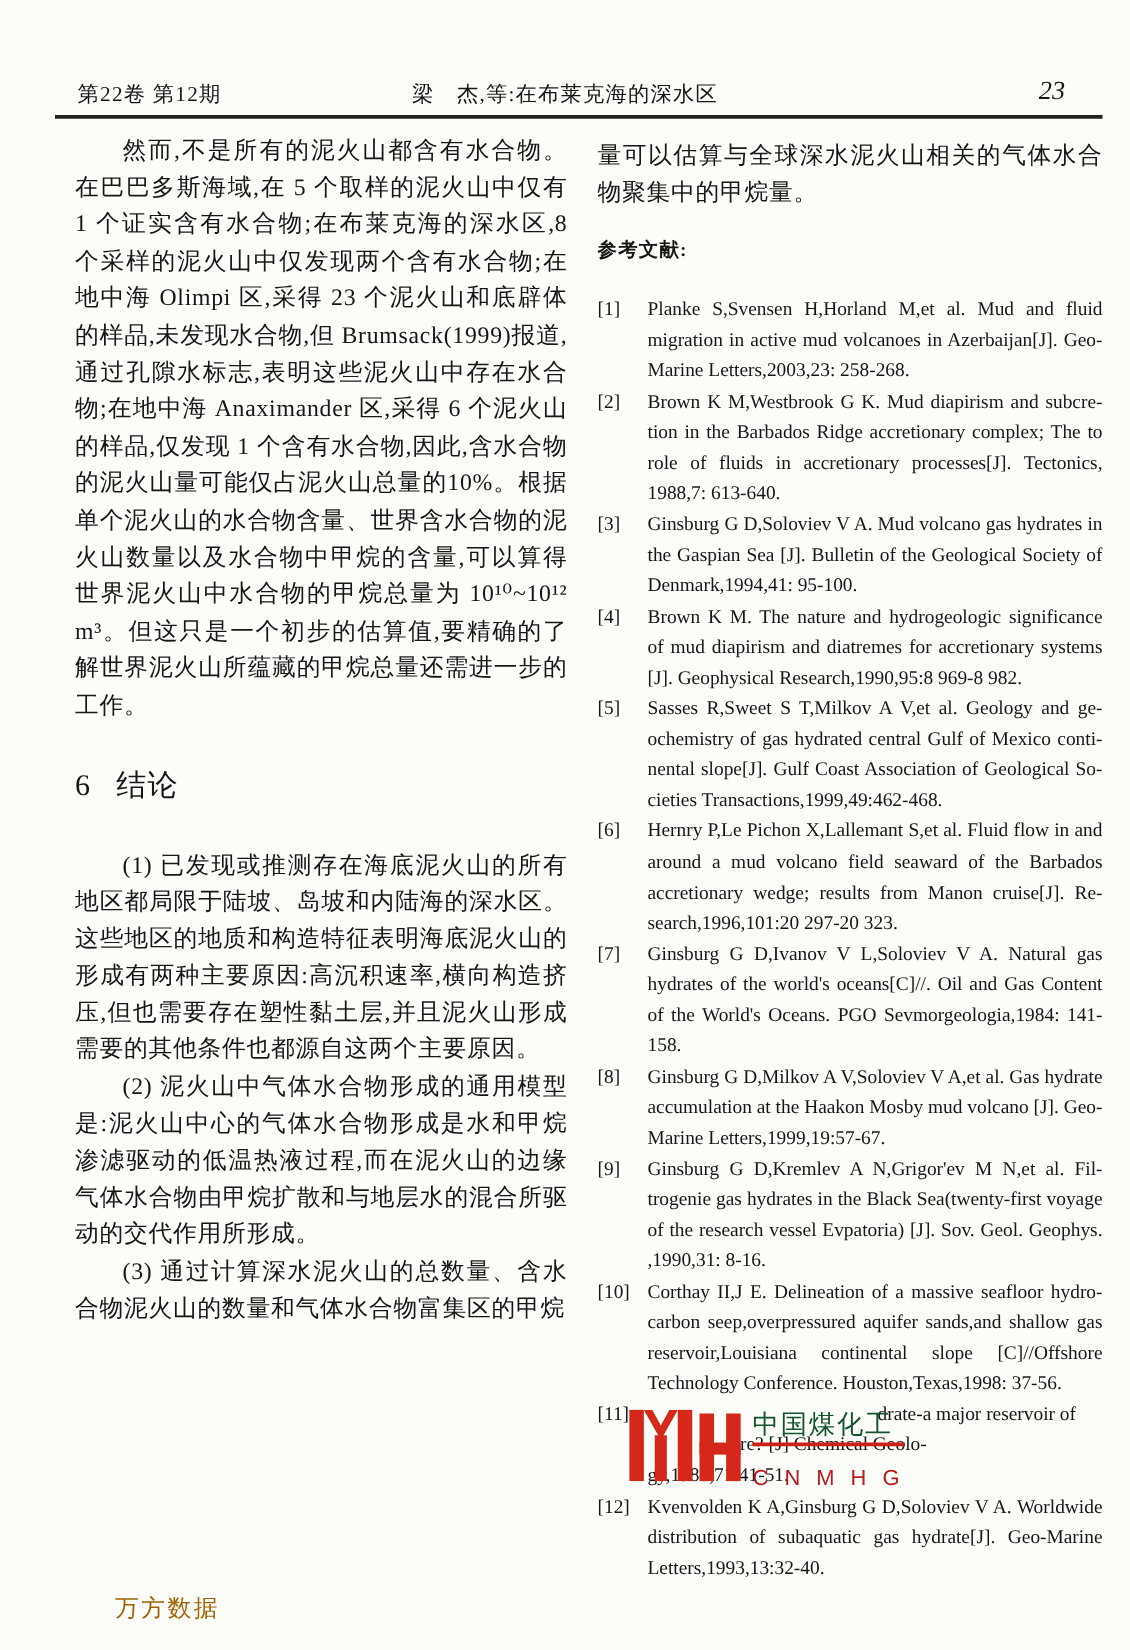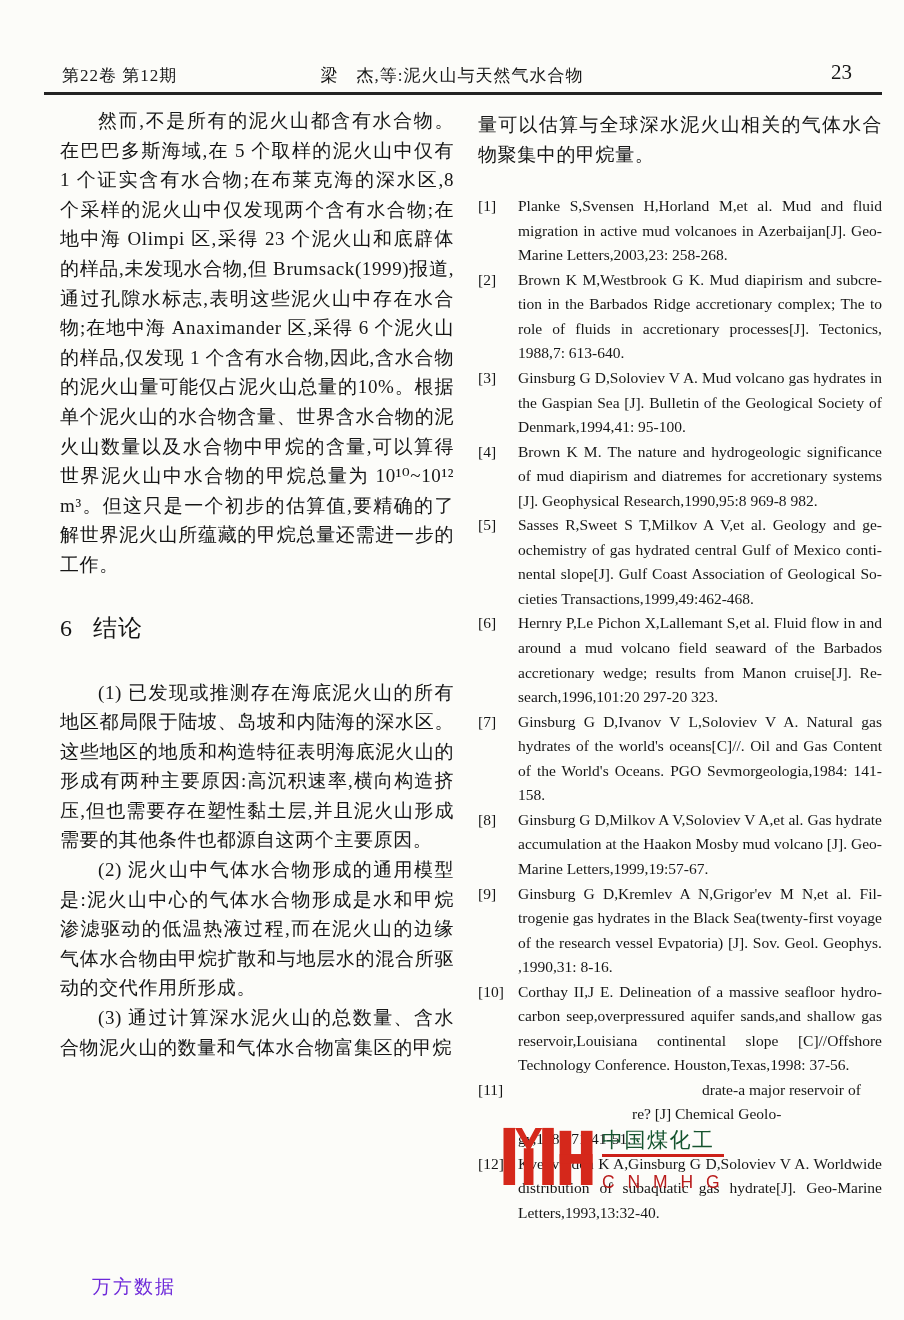--- a/index.html
+++ b/index.html
@@ -7,21 +7,21 @@
     position:relative;
     width:904px;height:1320px;
     background:#fcfcf9;
     overflow:hidden;
     font-family:"Liberation Serif","DejaVu Serif",serif;
     color:#161616;
   }
   
   .hdr-vol{position:absolute;left:62px;top:64px;font-size:17px;letter-spacing:1px;}
   .hdr-title{position:absolute;left:0;top:64px;width:100%;text-align:center;font-size:17px;letter-spacing:1px;}
-  .hdr-page{position:absolute;right:52px;top:60px;font-size:21px;}
+  .hdr-page{position:absolute;right:52px;top:60px;font-size:21px;font-style:italic;}
   .hdr-rule{position:absolute;left:44px;top:92px;width:838px;height:3px;background:#232323;}
   
   .col{position:absolute;text-align:justify;}
   .col-left{left:60px;top:106px;width:394px;}
   .col-right{left:478px;top:110px;width:404px;}
   .body-par{
     margin:0;
     font-size:19px;line-height:29.6px;letter-spacing:0.6px;
     text-align:justify;text-justify:inter-ideograph;
   }
@@ -45,21 +45,21 @@
     flex:0 0 40px;width:40px;
     font-size:15.5px;line-height:24.55px;
   }
   .rtxt{
     flex:1;
     font-size:15.5px;line-height:24.55px;
     text-align:justify;
     hyphens:manual;-webkit-hyphens:manual;
   }
   .rtxt .r11-l1{margin-left:184px;white-space:nowrap;}
-  .rtxt .r11-l2{margin-left:114px;white-space:nowrap;}
+  .rtxt .r11-l2{margin-left:74px;white-space:nowrap;}
   
   .wm{
     position:absolute;left:502px;top:1125px;
     display:flex;align-items:flex-start;
     z-index:6;
   }
   .wm-logo{flex:0 0 auto;display:block;}
   .wm-right{margin-left:8px;padding-top:4px;}
   .wm-cn{
     font-size:21px;color:#14532d;letter-spacing:1.5px;
@@ -68,47 +68,48 @@
     font-family:"Liberation Sans","DejaVu Sans",sans-serif;
   }
   .wm-latin{
     margin-top:15px;
     font-size:17.5px;color:#b91c1c;letter-spacing:4px;
     font-family:"Liberation Sans","DejaVu Sans",sans-serif;
   }
   
   .wm-bottom{
     position:absolute;left:92px;top:1274px;
-    font-size:19px;color:#6d28d9;letter-spacing:2px;
+    font-size:19px;color:#a16207;letter-spacing:2px;
     z-index:6;
     font-family:Liberation Mono, monospace;
   }
 </style>
 </head>
 <body>
 
 <div class="page">
 
   <span class="hdr-vol">第22卷 第12期</span>
-  <span class="hdr-title">梁　杰,等:泥火山与天然气水合物</span>
+  <span class="hdr-title">梁　杰,等:在布莱克海的深水区</span>
   <span class="hdr-page">23</span>
   <div class="hdr-rule"></div>
 
   <main class="col col-left">
     <p class="body-par indent">然而,不是所有的泥火山都含有水合物。在巴巴多斯海域,在 5 个取样的泥火山中仅有 1 个证实含有水合物;在布莱克海的深水区,8 个采样的泥火山中仅发现两个含有水合物;在地中海 Olimpi 区,采得 23 个泥火山和底辟体的样品,未发现水合物,但 Brumsack(1999)报道,通过孔隙水标志,表明这些泥火山中存在水合物;在地中海 Anaximander 区,采得 6 个泥火山的样品,仅发现 1 个含有水合物,因此,含水合物的泥火山量可能仅占泥火山总量的10%。根据单个泥火山的水合物含量、世界含水合物的泥火山数量以及水合物中甲烷的含量,可以算得世界泥火山中水合物的甲烷总量为 10¹⁰~10¹² m³。但这只是一个初步的估算值,要精确的了解世界泥火山所蕴藏的甲烷总量还需进一步的工作。</p>
 
     <h2 class="sec-hd"><span class="hd-num">6</span><span>结论</span></h2>
 
     <p class="body-par indent">(1) 已发现或推测存在海底泥火山的所有地区都局限于陆坡、岛坡和内陆海的深水区。这些地区的地质和构造特征表明海底泥火山的形成有两种主要原因:高沉积速率,横向构造挤压,但也需要存在塑性黏土层,并且泥火山形成需要的其他条件也都源自这两个主要原因。</p>
     <p class="body-par indent">(2) 泥火山中气体水合物形成的通用模型是:泥火山中心的气体水合物形成是水和甲烷渗滤驱动的低温热液过程,而在泥火山的边缘气体水合物由甲烷扩散和与地层水的混合所驱动的交代作用所形成。</p>
     <p class="body-par indent">(3) 通过计算深水泥火山的总数量、含水合物泥火山的数量和气体水合物富集区的甲烷</p>
   </main>
 
   <aside class="col col-right">
     <p class="body-par">量可以估算与全球深水泥火山相关的气体水合物聚集中的甲烷量。</p>
+    <div class="ref-hd">参考文献:</div>
 
     <div class="refs">
       <div class="ref">
         <span class="rnum">[1]</span>
         <div class="rtxt">Planke S,Svensen H,Horland M,et al. Mud and fluid migration in active mud volcanoes in Azerbaijan[J]. Geo-Marine Letters,2003,23: 258-268.</div>
       </div>
       <div class="ref">
         <span class="rnum">[2]</span>
         <div class="rtxt">Brown K M,Westbrook G K. Mud diapirism and subcre­tion in the Barbados Ridge accretionary complex; The to role of fluids in accretionary processes[J]. Tectonics, 1988,7: 613-640.</div>
       </div>

